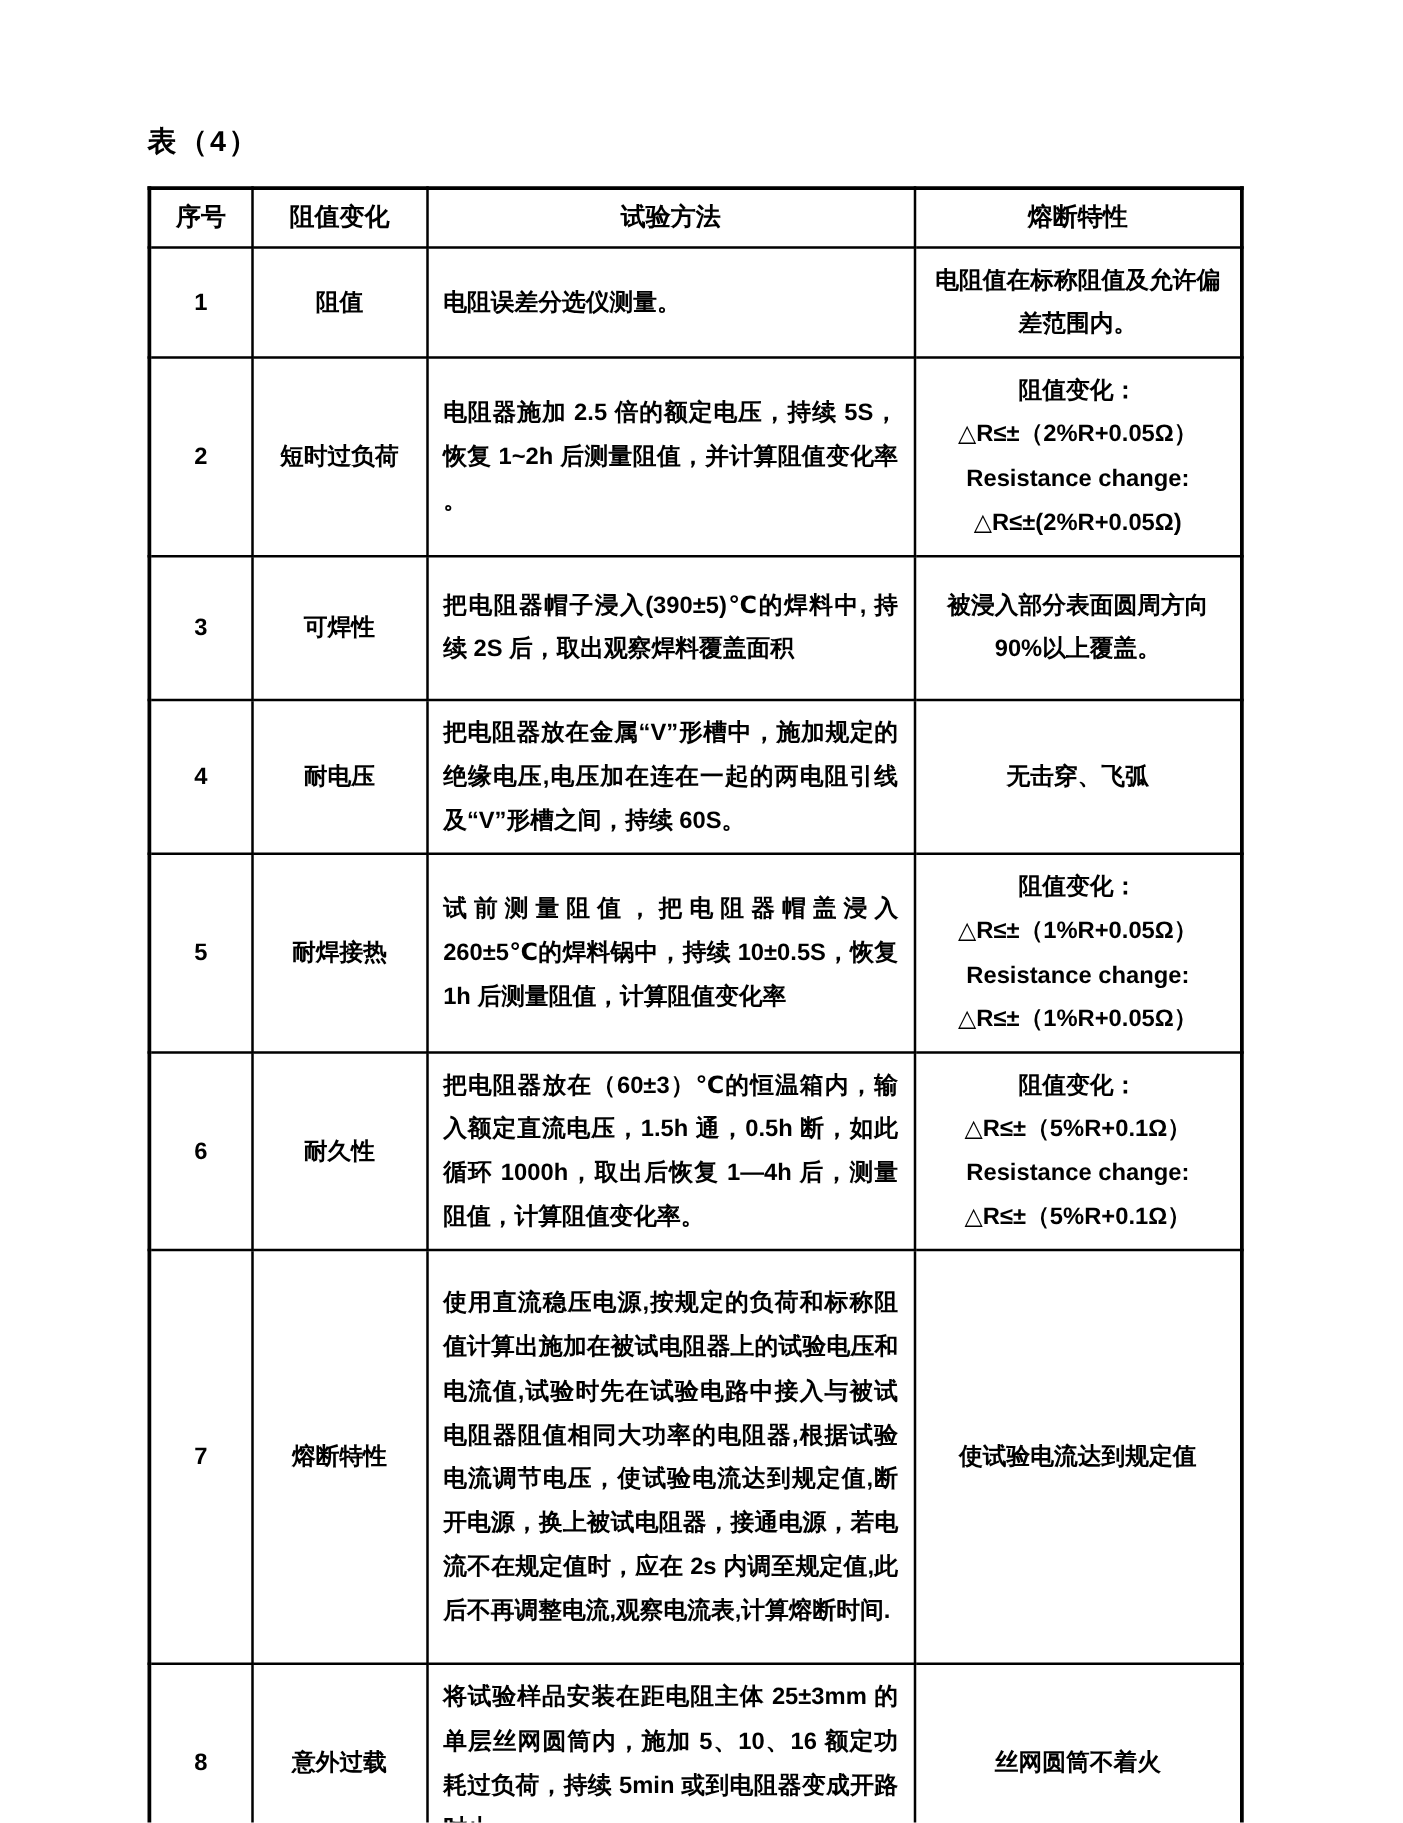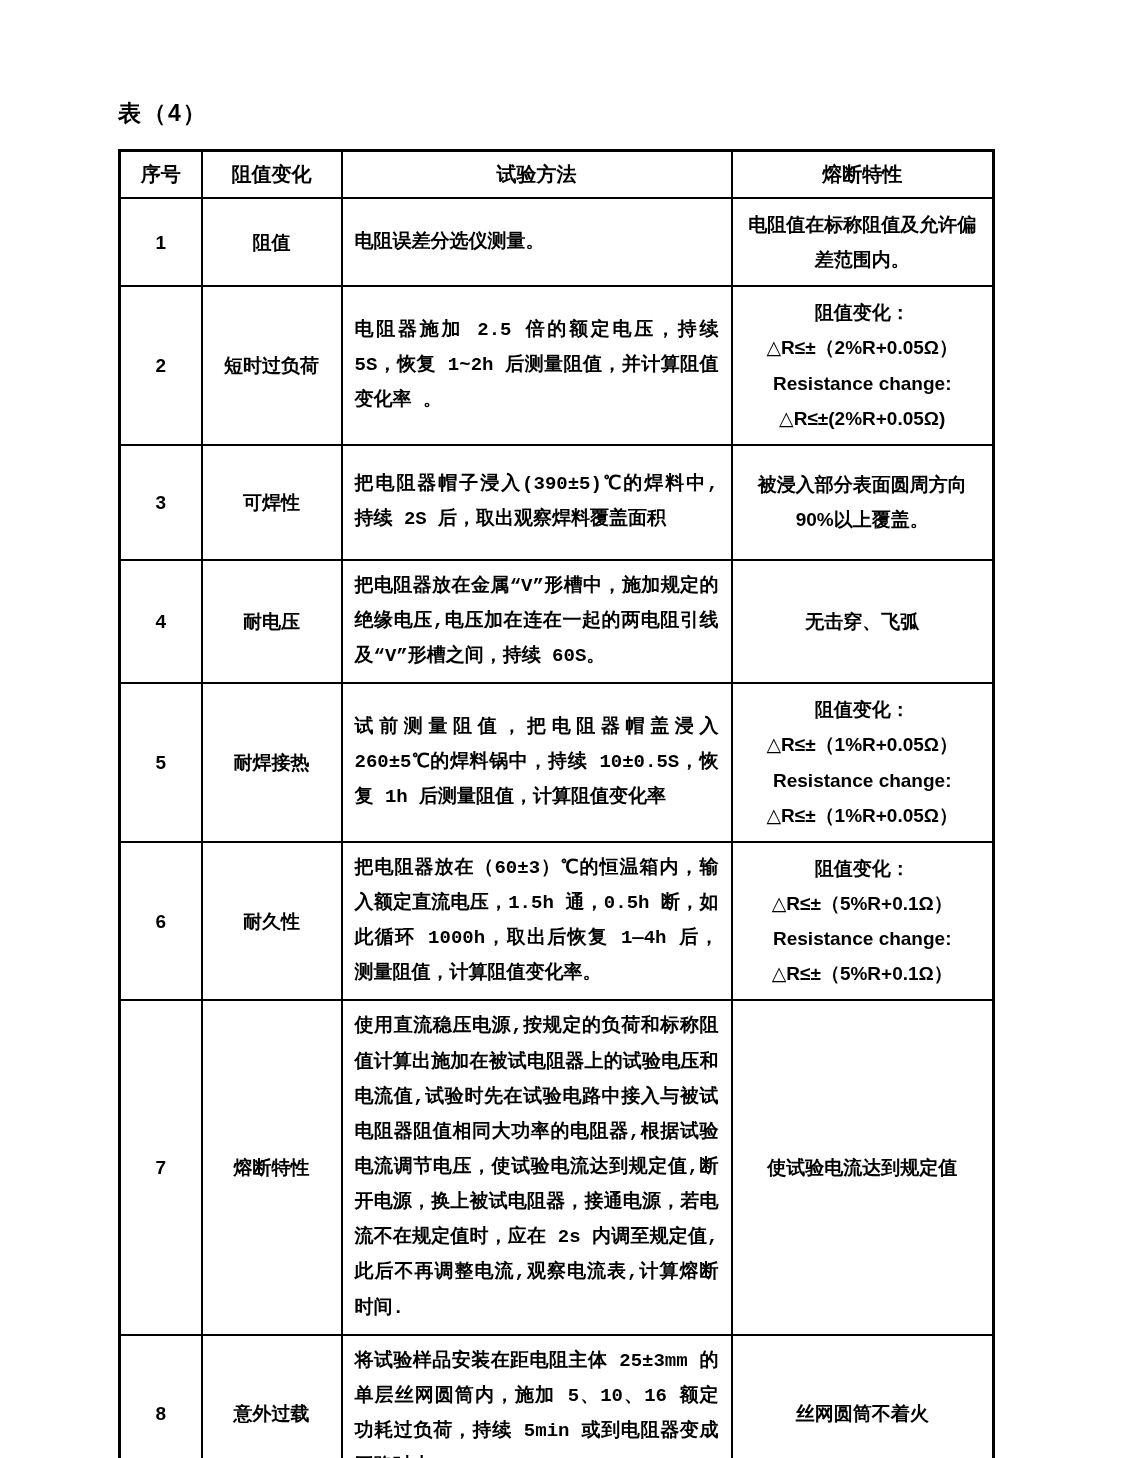--- a/index.html
+++ b/index.html
@@ -51,21 +51,20 @@
   col.c-no   { width: 82px; }
   col.c-item { width: 140px; }
   col.c-meth { width: 390px; }
   col.c-req  { width: 262px; }
 
   td.no-cell, td.item-cell {
     text-align: center;
   }
   td.method-cell {
     text-align: justify;
-    font-family: Liberation Mono, monospace;
   }
   td.req-cell {
     text-align: center;
     white-space: pre-line;
   }
   
   tbody tr:nth-child(1) { height: 83px; }
   tbody tr:nth-child(2) { height: 147px; }
   tbody tr:nth-child(3) { height: 115px; }
   tbody tr:nth-child(4) { height: 115px; }

